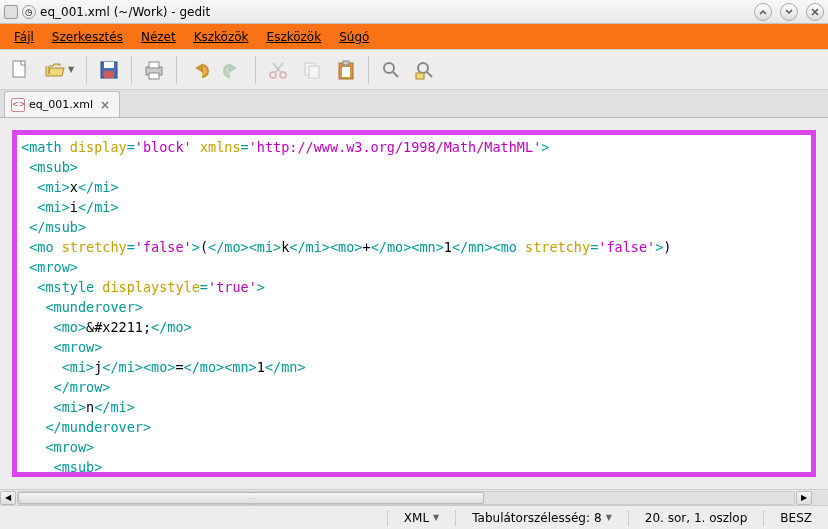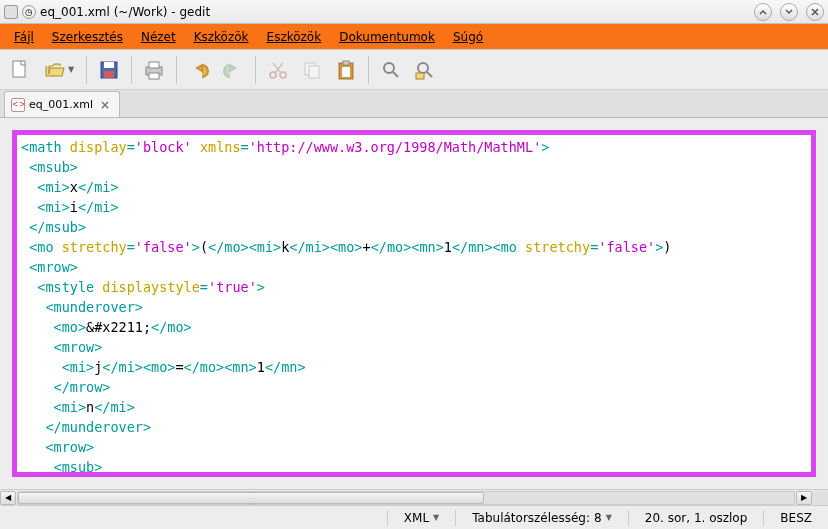--- a/index.html
+++ b/index.html
@@ -67,21 +67,20 @@
       </span>
   </div>
 </div>
 
 <div class="menubar">
   <div class="menu-item"><u>F</u><span>ájl</span></div>
   <div class="menu-item"><u>S</u><span>zerkesztés</span></div>
   <div class="menu-item"><u>N</u><span>ézet</span></div>
   <div class="menu-item"><u>K</u><span>szközök</span></div>
   <div class="menu-item"><u>E</u><span>szközök</span></div>
-  <div class="menu-item"><u>D</u><span>okumentumok</span></div>
   <div class="menu-item"><u>S</u><span>úgó</span></div>
 </div>
 
 <div class="toolbar">
   <div class="tool-btn">
       <svg width="22" height="22">
         <rect x="4" y="2" width="12" height="16" fill="#fff" stroke="#888"></rect>
         <path d="M12 2v4h4" fill="none" stroke="#888"></path>
       </svg>
     </div>

